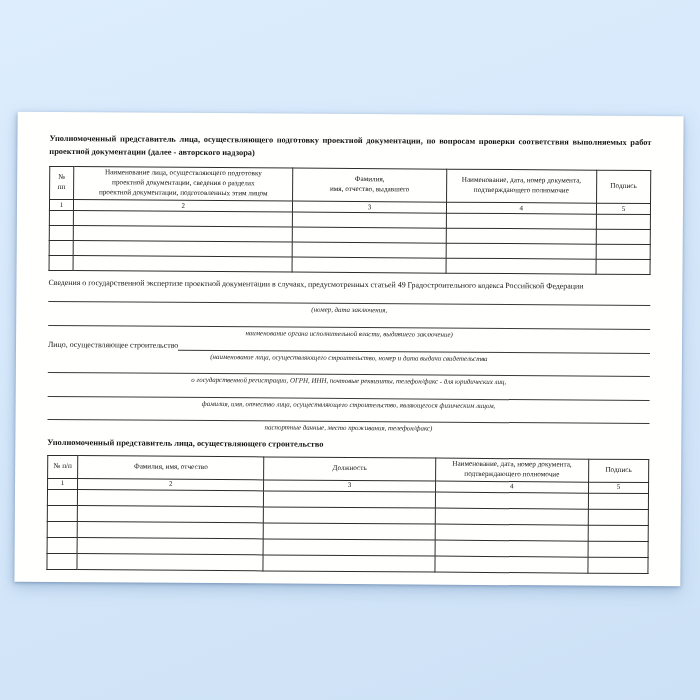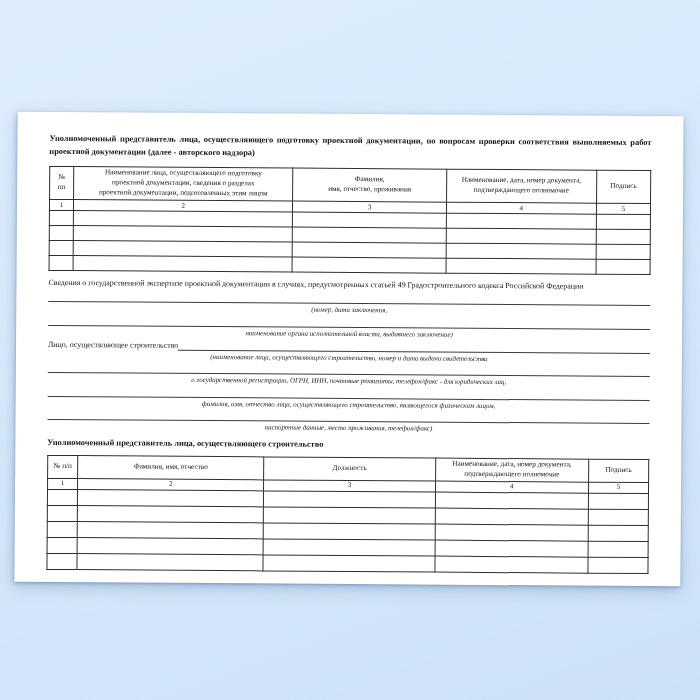--- a/index.html
+++ b/index.html
@@ -52,21 +52,21 @@
             <col style="width:9%">
         </colgroup>
         <thead>
           <tr>
             <th>№
 пп</th>
             <th>Наименование лица, осуществляющего подготовку
 проектной  документации,  сведения о разделах
 проектной документации,  подготовленных этим лицом</th>
             <th>Фамилия,
-имя, отчество, проживания</th>
+имя, отчество, выдавшего</th>
             <th>Наименование, дата, номер документа,
 подтверждающего полномочие</th>
             <th>Подпись</th>
           </tr>
           <tr class="nums">
             <td>1</td>
             <td>2</td>
             <td>3</td>
             <td>4</td>
             <td>5</td>

